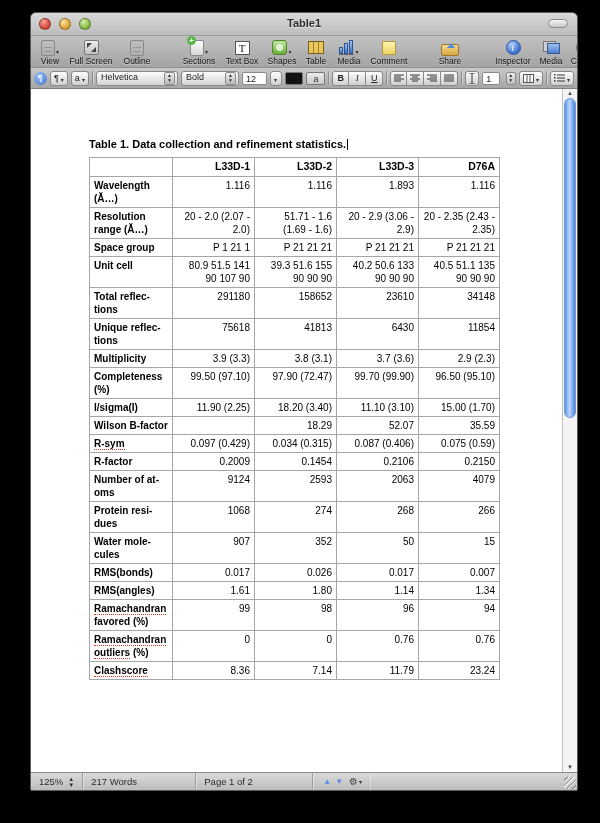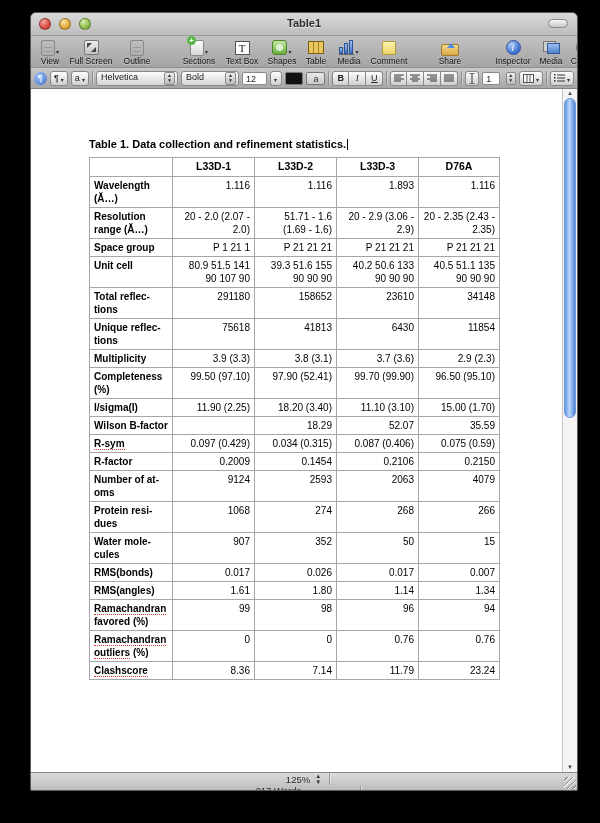--- a/index.html
+++ b/index.html
@@ -96,28 +96,28 @@
   .scrollbar{position:absolute;right:0;top:0;bottom:0;width:15px;background:#f4f4f4;border-left:1px solid #c3c3c3;box-sizing:border-box;}
   .sb-up{position:absolute;top:1px;left:0;right:0;text-align:center;font-size:6px;color:#444;}
   .sb-down{position:absolute;bottom:2px;left:0;right:0;text-align:center;font-size:6px;color:#444;}
   .sb-thumb{position:absolute;left:1px;top:9px;width:12px;height:320px;border-radius:7px;
     background:linear-gradient(to right,#5e97e8,#bcd6f9 45%,#4c86e0);border:1px solid #7198d8;box-sizing:border-box;}
   .doc-title{position:absolute;left:58px;top:49px;font-size:11px;font-weight:bold;color:#000;white-space:nowrap;}
   .caret-line{display:inline-block;width:1px;height:11px;background:#000;vertical-align:-2px;margin-left:1px;}
   table.stats{position:absolute;left:58px;top:68px;width:410px;border-collapse:collapse;table-layout:fixed;}
   table.stats th,table.stats td{border:1px solid #a6a6a6;vertical-align:top;padding:2px 4px;
     font-size:10px;line-height:13px;color:#000;overflow:hidden;}
-  table.stats th{font-size:10.5px;font-weight:bold;text-align:center;height:14px;}
+  table.stats th{font-size:10.5px;font-weight:bold;text-align:right;height:14px;}
   table.stats td.lab{font-weight:bold;}
   table.stats td.val{text-align:right;}
   .sp{border-bottom:1px dotted #e03a2f;}
   
   .statusbar{position:absolute;left:0;right:0;bottom:0;height:18px;background:linear-gradient(#dadada,#bcbcbc);
     border-top:1px solid #8a8a8a;box-sizing:border-box;display:flex;align-items:center;
-    font-size:9.5px;color:#2b2b2b;flex-direction:column;}
+    font-size:9.5px;color:#2b2b2b;}
   .sseg{display:flex;align-items:center;height:100%;padding:0 8px;border-right:1px solid #9d9d9d;
     box-shadow:1px 0 0 rgba(255,255,255,.4);}
   .zstep{font-size:6px;line-height:6px;display:flex;flex-direction:column;margin-left:5px;color:#333;}
   .navarrow{font-size:8px;color:#5b8fe8;margin:0 2px;}
   .gear{font-size:10px;color:#444;margin-left:4px;}
   .grip{position:absolute;right:1px;bottom:1px;width:12px;height:12px;
     background:repeating-linear-gradient(135deg,#0000 0 2px,#909090 2px 3px,#f5f5f5 3px 4px);}
 </style>
 </head>
 <body>
@@ -410,21 +410,21 @@
           <tr>
             <td class="lab">Multiplicity</td>
             <td class="val">3.9 (3.3)</td>
             <td class="val">3.8 (3.1)</td>
             <td class="val">3.7 (3.6)</td>
             <td class="val">2.9 (2.3)</td>
           </tr>
           <tr>
             <td class="lab">Completeness (%)</td>
             <td class="val">99.50 (97.10)</td>
-            <td class="val">97.90 (52.41)</td>
+            <td class="val">97.90 (72.47)</td>
             <td class="val">99.70 (99.90)</td>
             <td class="val">96.50 (95.10)</td>
           </tr>
           <tr>
             <td class="lab">I/sigma(I)</td>
             <td class="val">11.90 (2.25)</td>
             <td class="val">18.20 (3.40)</td>
             <td class="val">11.10 (3.10)</td>
             <td class="val">15.00 (1.70)</td>
           </tr>

